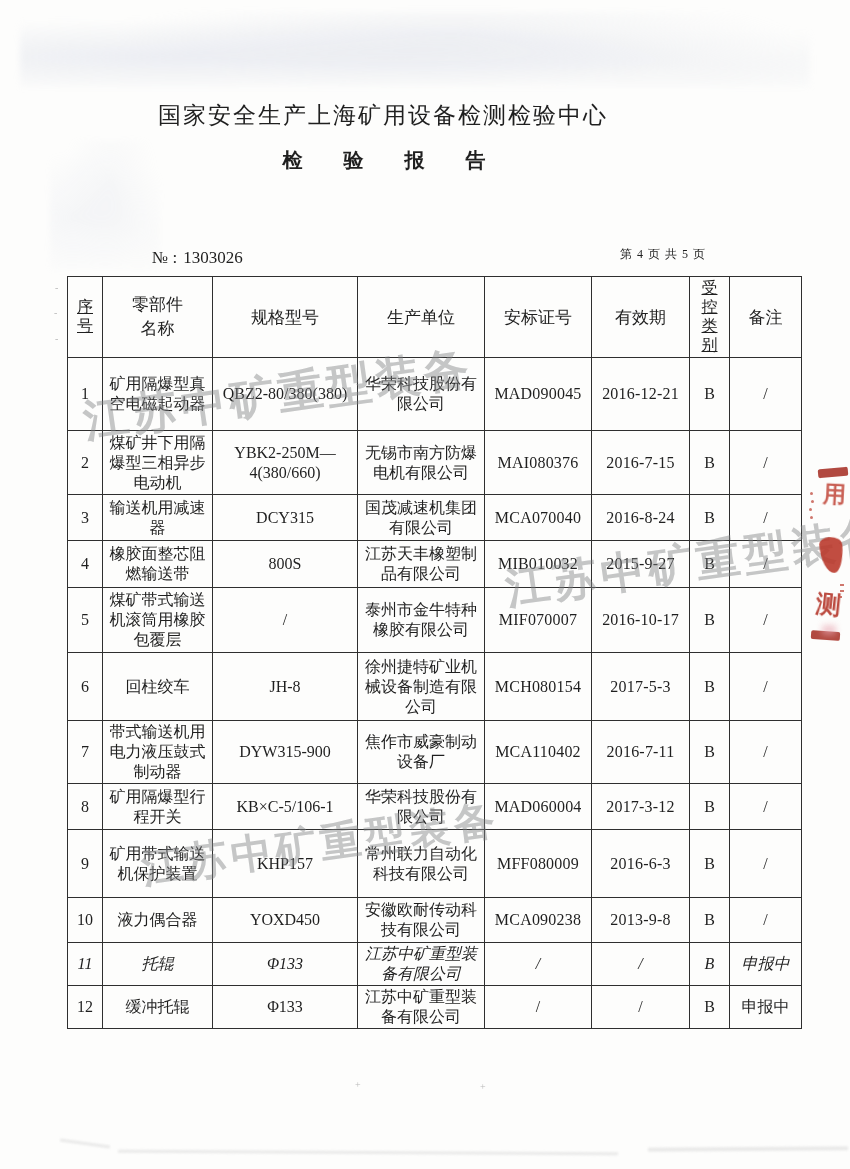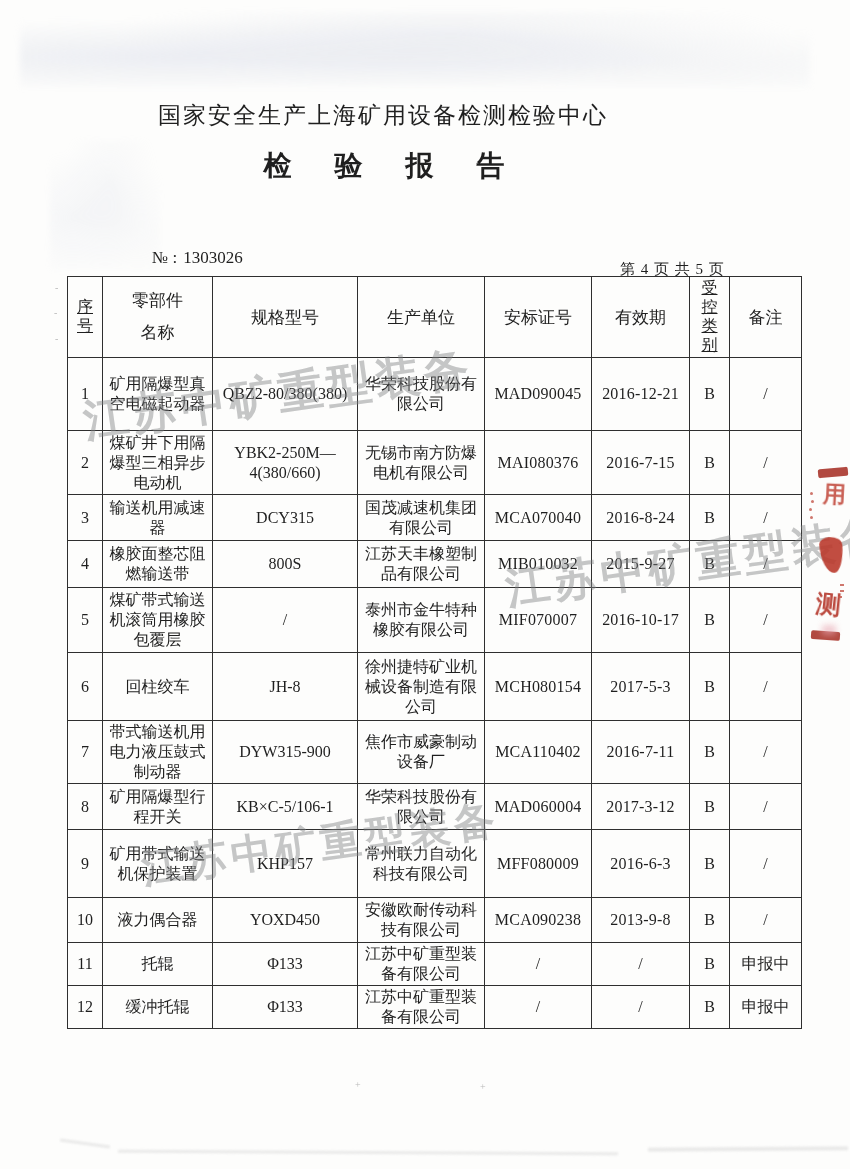--- a/index.html
+++ b/index.html
@@ -13,42 +13,42 @@
   .mottle{position:absolute;pointer-events:none;background:
     radial-gradient(ellipse at 20% 60%, rgba(205,210,225,.35), rgba(255,255,255,0) 60%),
     radial-gradient(ellipse at 55% 30%, rgba(210,214,226,.28), rgba(255,255,255,0) 55%),
     radial-gradient(ellipse at 80% 70%, rgba(214,218,228,.22), rgba(255,255,255,0) 50%);
     filter:blur(3px);}
   .scanline{position:absolute;background:#d9d9d9;opacity:.55;filter:blur(1px);pointer-events:none;}
   .tickmark{position:absolute;color:#b9b9b9;font-size:10px;line-height:10px;pointer-events:none;}
   
   .center-line{position:absolute;left:0;width:766px;text-align:center;white-space:nowrap;}
   #org-title{top:100px;font-size:23px;letter-spacing:2px;}
-  #report-title{top:147px;font-size:28px;font-weight:bold;letter-spacing:18px;padding-left:20px;box-sizing:border-box;}
+  #report-title{top:147px;font-size:20px;font-weight:bold;letter-spacing:18px;padding-left:20px;box-sizing:border-box;}
   #subtitle{top:206px;font-size:23px;font-weight:bold;letter-spacing:1px;}
   #meta-no{position:absolute;left:152px;top:248px;font-size:17px;}
   #meta-no .num{margin-left:6px;}
-  #meta-page{position:absolute;left:620px;top:260px;font-size:15px;letter-spacing:1px;}
+  #meta-page{position:absolute;left:620px;top:246px;font-size:12px;letter-spacing:1px;}
   
   #parts-table{
     position:absolute;left:67px;top:276px;width:734px;
     border-collapse:collapse;table-layout:fixed;
   }
   #parts-table th,#parts-table td{
     border:1.6px solid #2f2f2f;
     text-align:center;vertical-align:middle;
     font-weight:normal;padding:1px 2px;overflow:hidden;
   }
   #parts-table th{font-size:17px;line-height:23px;}
   #parts-table td{font-size:16px;line-height:20px;}
   col.c-no{width:35px;}  col.c-name{width:110px;} col.c-model{width:145px;}
   col.c-maker{width:127px;} col.c-cert{width:107px;} col.c-expiry{width:98px;}
   col.c-cat{width:40px;} col.c-remark{width:72px;}
   tr.head-row{height:80px;}
-  .th-narrow{display:inline-block;width:56px;word-break:break-all;line-height:32px;}
+  .th-narrow{display:inline-block;width:56px;word-break:break-all;line-height:24px;}
   .th-vert{display:inline-block;width:18px;word-break:break-all;line-height:19px;font-size:16px;text-decoration:underline;}
   td.col-name{padding:1px 10px;}
   td.col-maker{padding:1px 8px;}
   td.col-cert,td.col-expiry{font-size:15.5px;letter-spacing:.2px;}
   td.col-model{font-size:16px;}
   
   .wm{
     position:absolute;white-space:nowrap;pointer-events:none;
     font-family:"Liberation Sans","DejaVu Sans",sans-serif;
     font-weight:bold;color:rgba(128,130,134,.45);
@@ -211,21 +211,21 @@
         <tr style="height: 45px;">
           <td class="col-no">10</td>
           <td class="col-name">液力偶合器</td>
           <td class="col-model">YOXD450</td>
           <td class="col-maker">安徽欧耐传动科技有限公司</td>
           <td class="col-cert">MCA090238</td>
           <td class="col-expiry">2013-9-8</td>
           <td class="col-category">B</td>
           <td class="col-remark">/</td>
         </tr>
-        <tr style="height: 43px;">
+        <tr style="height: 43px; font-style: italic;">
           <td class="col-no">11</td>
           <td class="col-name">托辊</td>
           <td class="col-model">Φ133</td>
           <td class="col-maker">江苏中矿重型装备有限公司</td>
           <td class="col-cert">/</td>
           <td class="col-expiry">/</td>
           <td class="col-category">B</td>
           <td class="col-remark">申报中</td>
         </tr>
         <tr style="height: 42px;">

